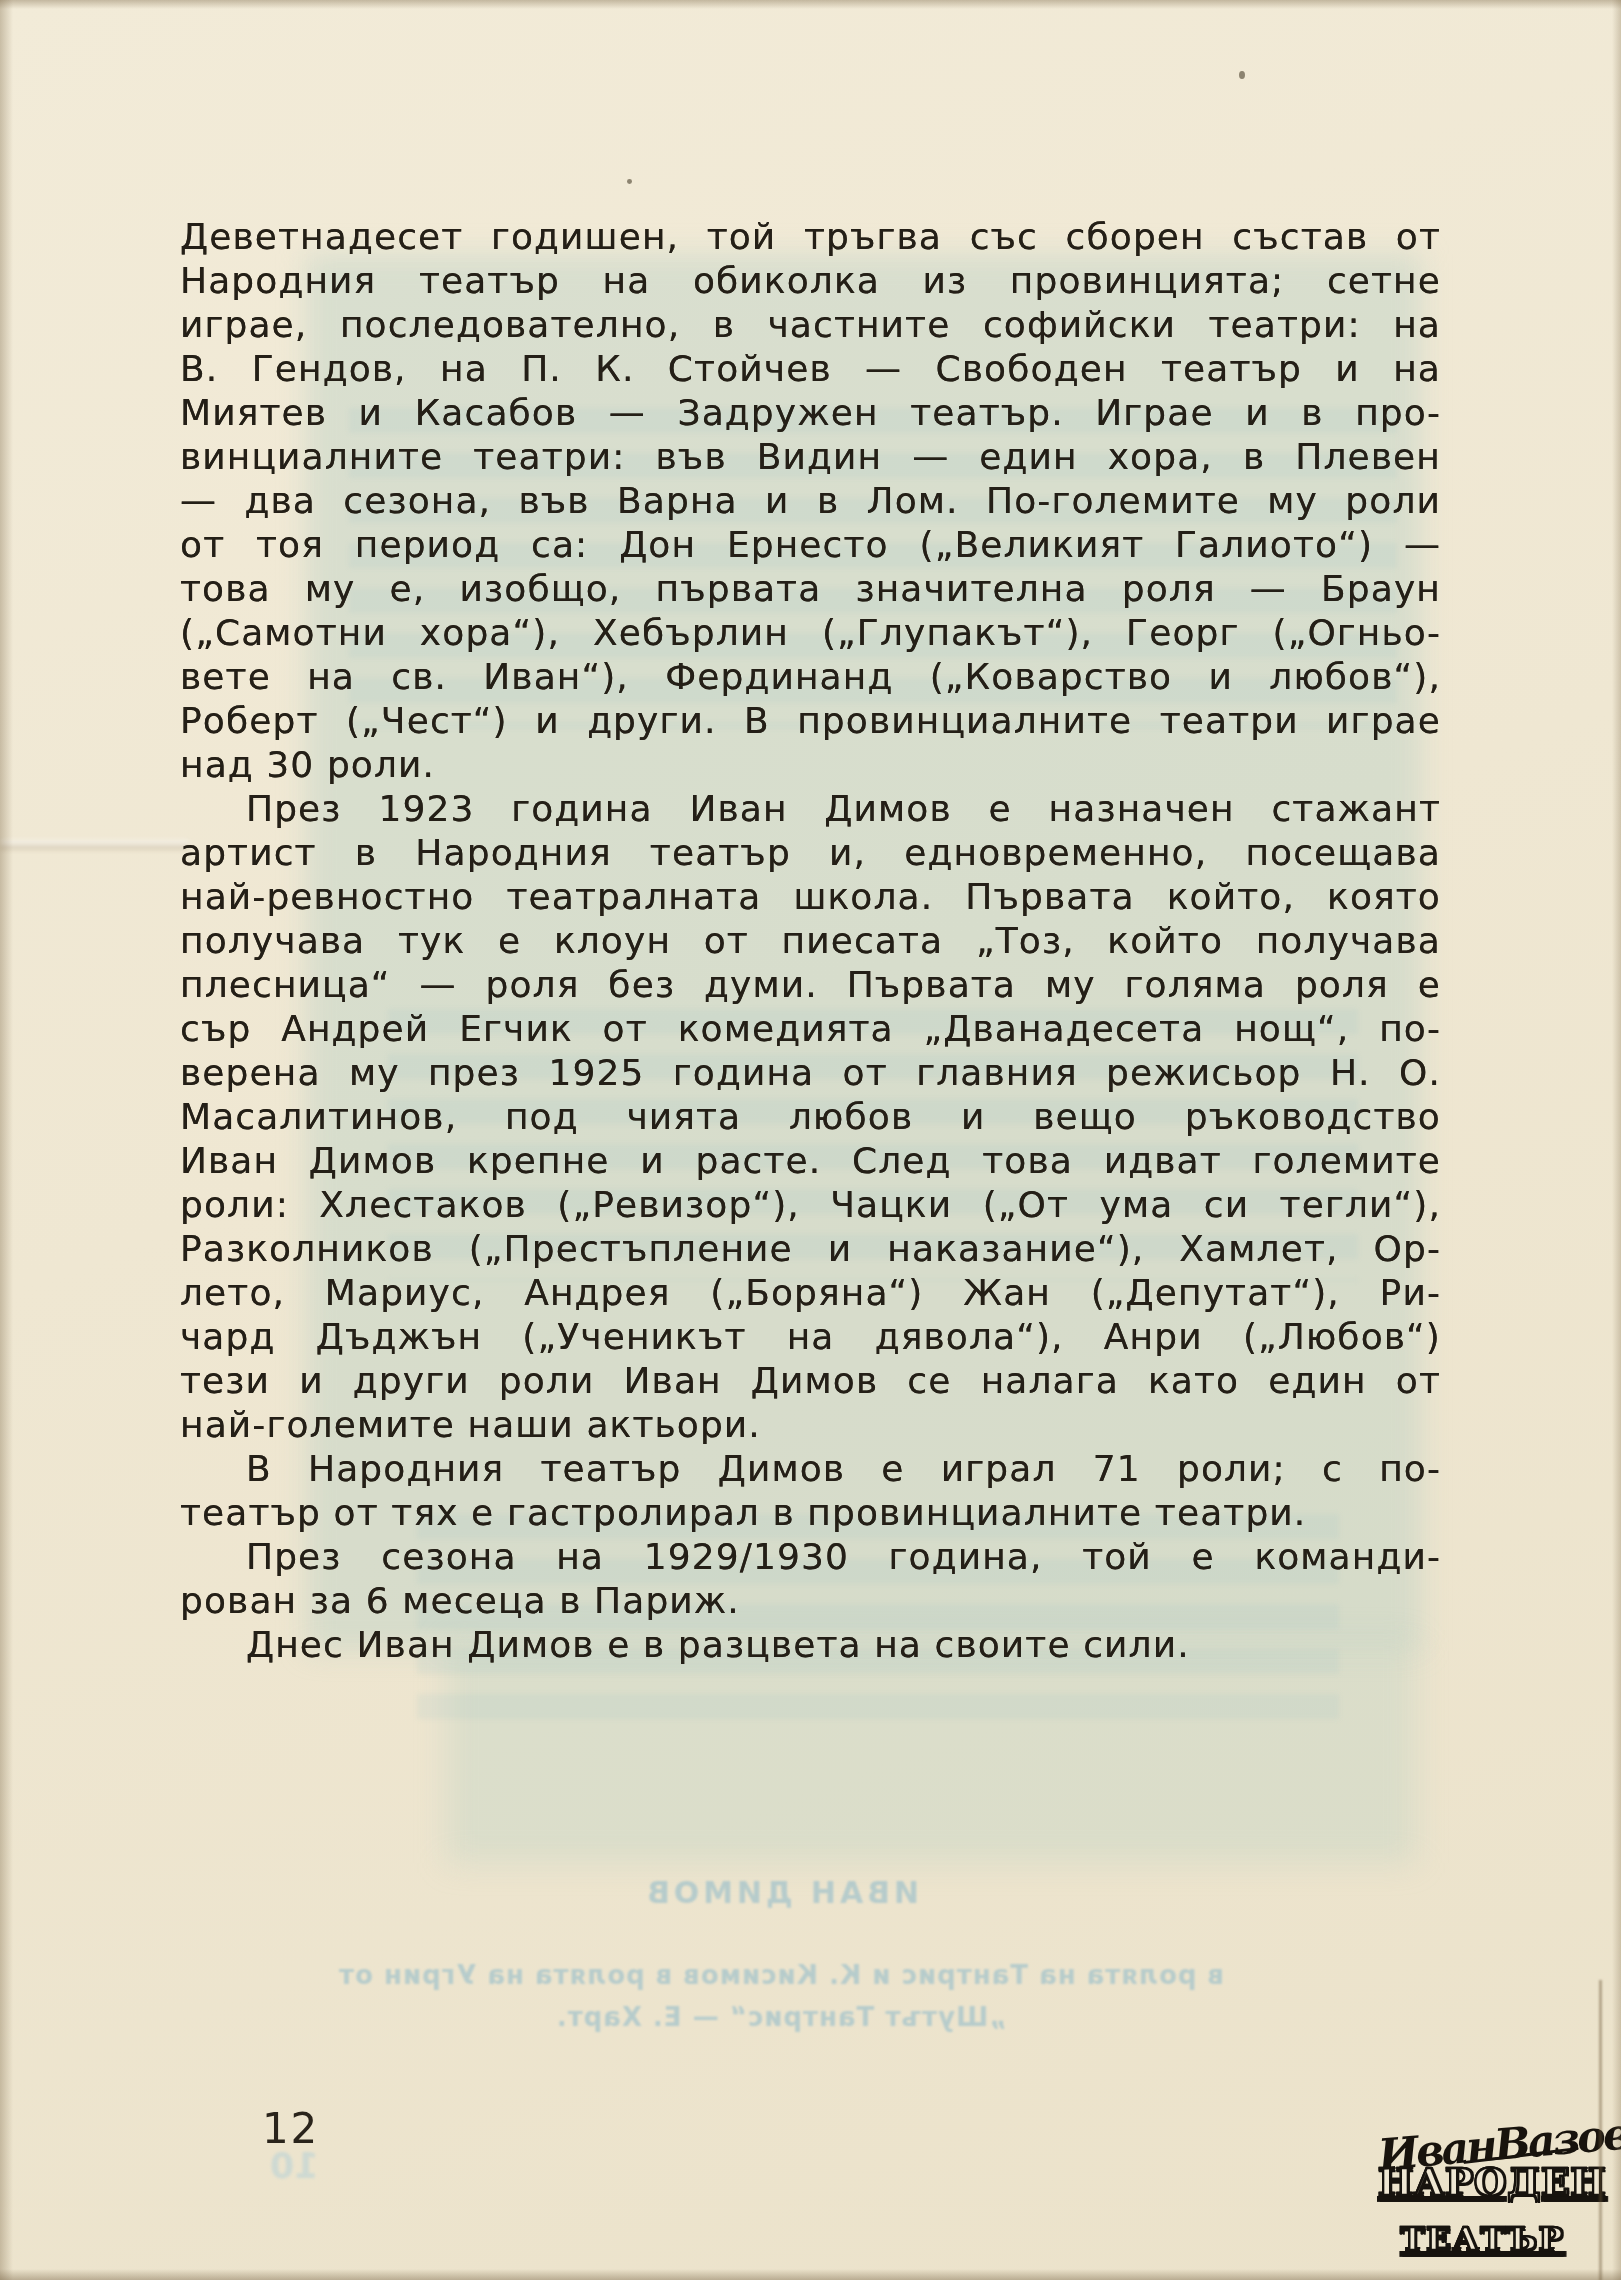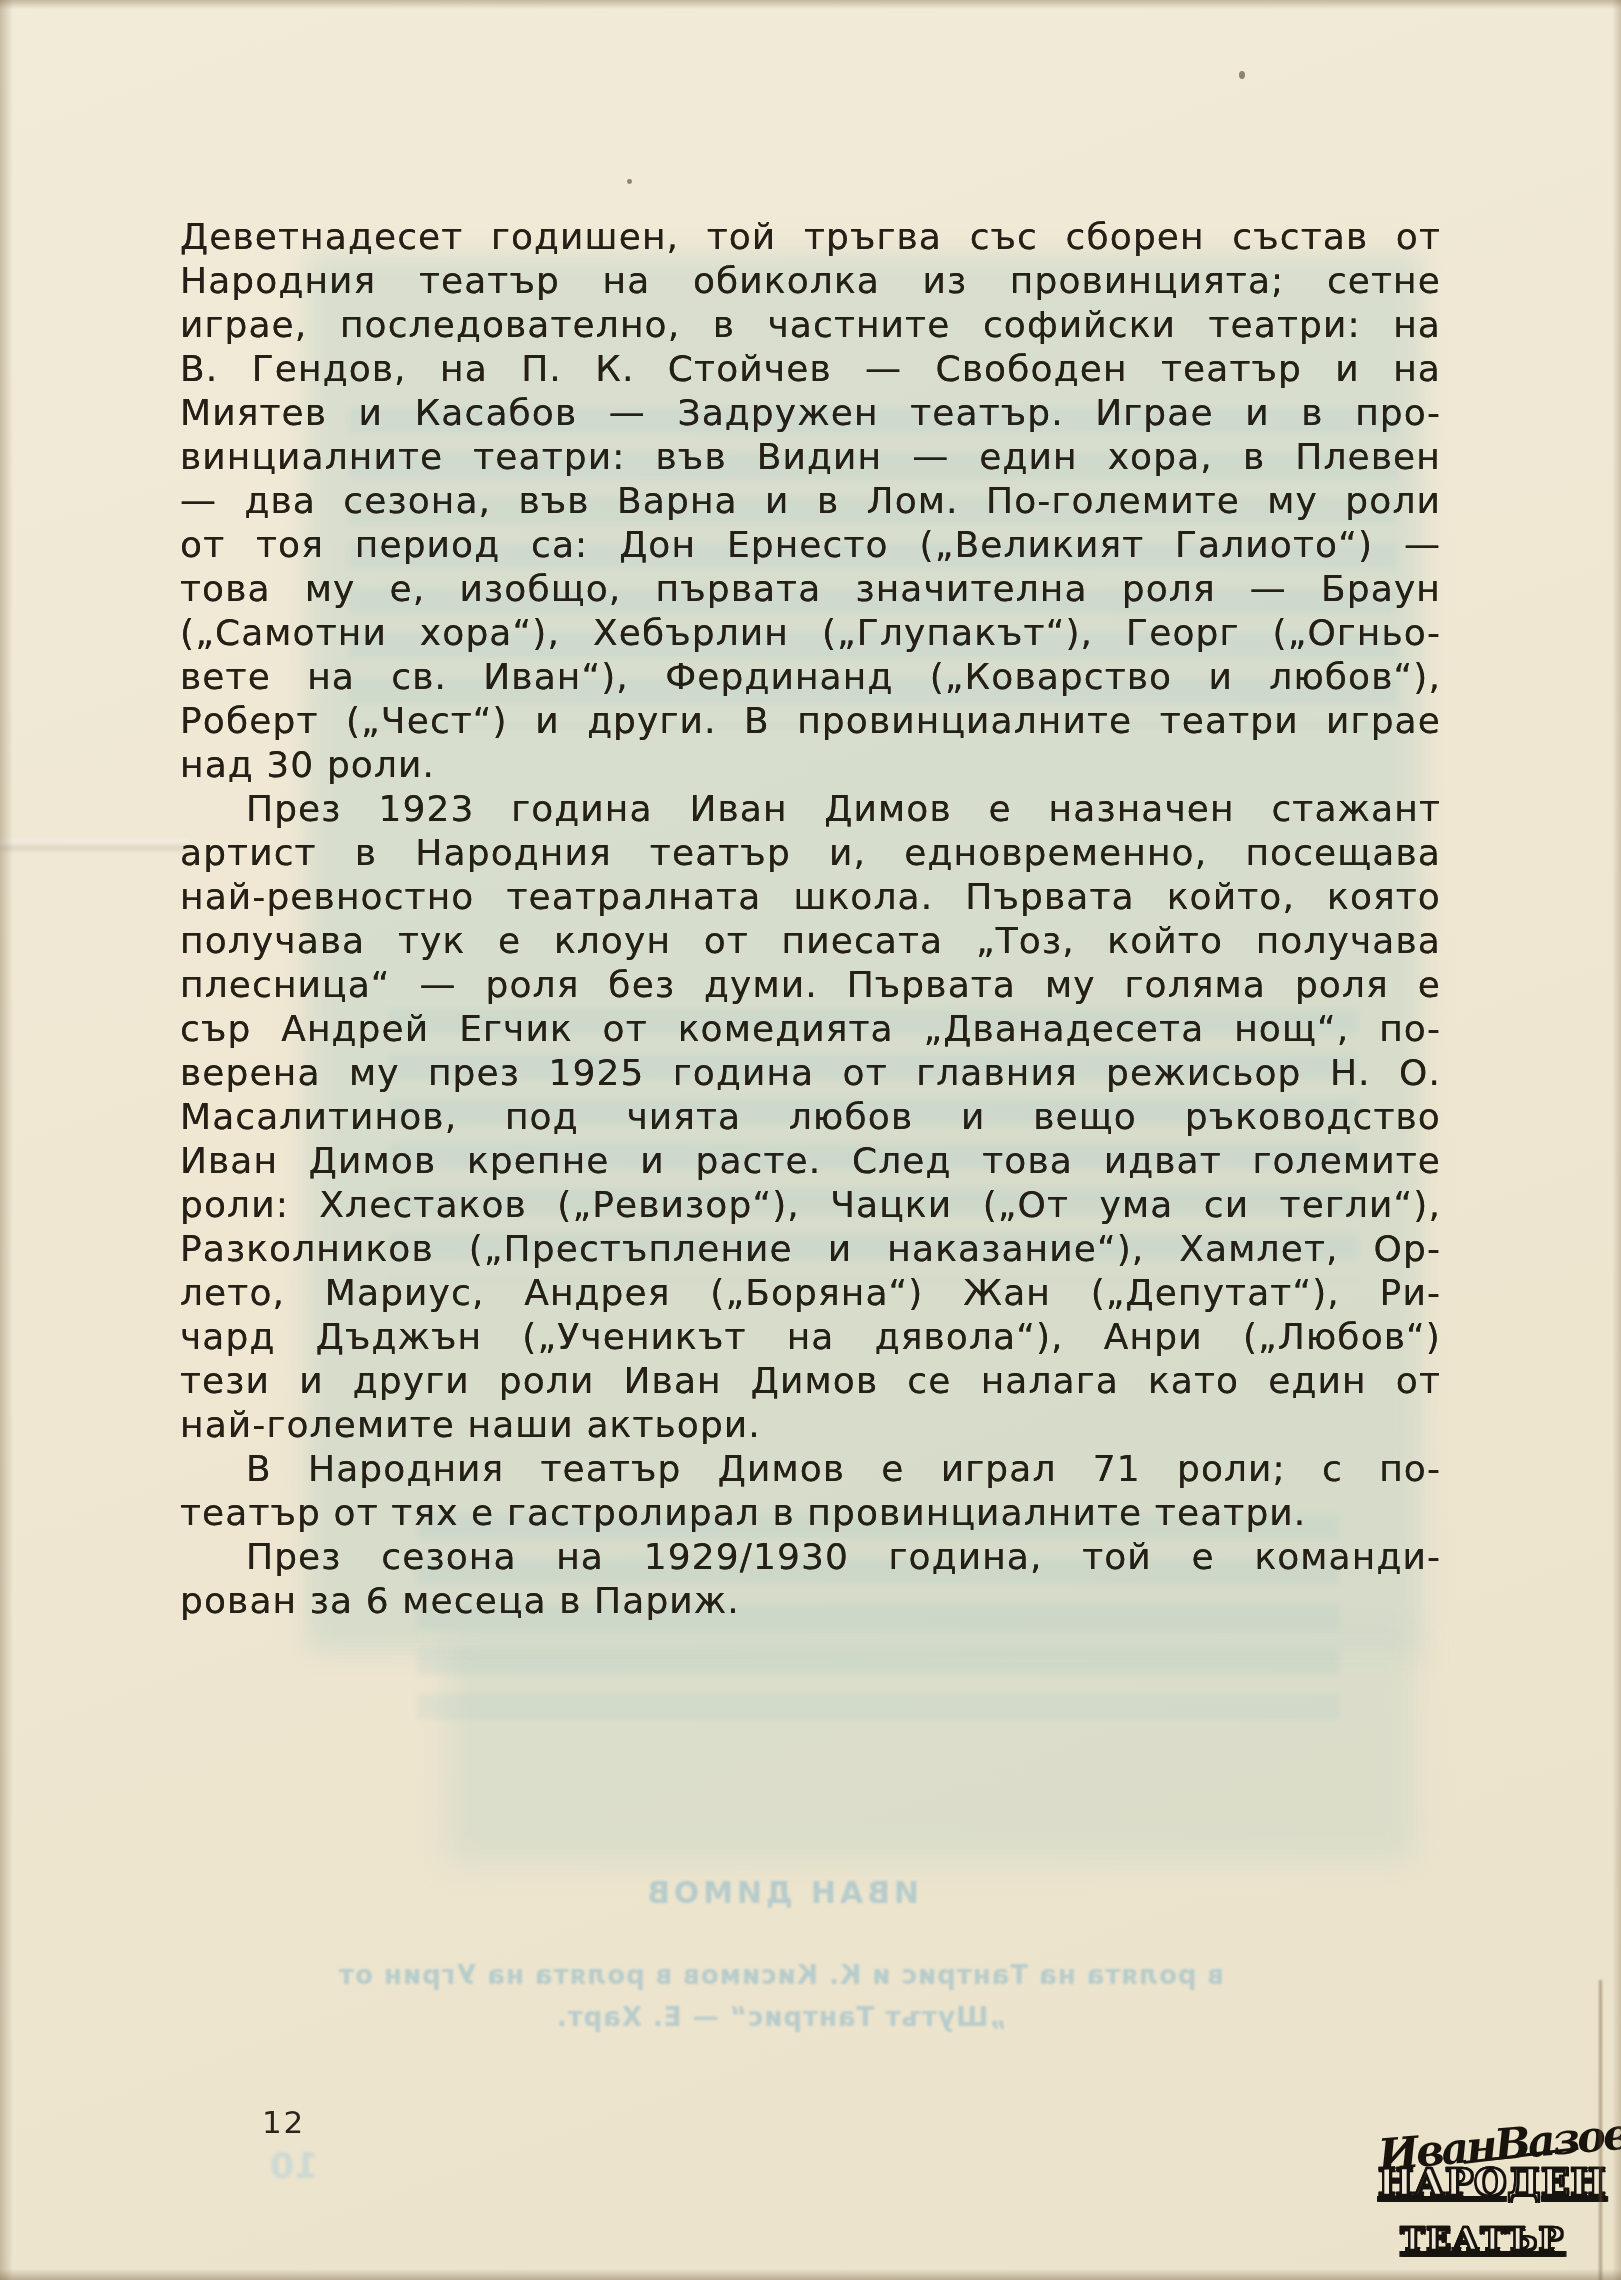--- a/index.html
+++ b/index.html
@@ -39,21 +39,21 @@
   #text-block{
     position:absolute;left:180px;top:215px;width:1261px;
     font-size:36px;line-height:44px;letter-spacing:1.1px;
     color:#241f17;text-shadow:0 0 0.6px rgba(35,28,18,.85);
   }
   .text-line{height:44px;text-align:justify;text-align-last:justify;white-space:nowrap;}
   .text-line.end{text-align-last:left;}
   .text-line.indent{text-indent:66px;}
 
   
-  #page-number{position:absolute;left:262px;top:2104px;font-size:31px;
+  #page-number{position:absolute;left:262px;top:2104px;font-size:42px;
     color:#2a241b;letter-spacing:1.9px;}
   .ghost-pagenum{position:absolute;left:270px;top:2146px;font-size:35px;font-weight:bold;
     color:#b9d2d6;opacity:.6;filter:blur(1.5px);transform:scaleX(-1);}
 
   
   .ghost-caption{position:absolute;left:320px;top:1875px;width:922px;
     transform:scaleX(-1);color:#a9c6cb;opacity:.8;filter:blur(1.3px);
     text-align:center;font-weight:bold;}
   .ghost-caption .g-title{font-size:30px;letter-spacing:3.9px;margin-bottom:50px;}
   .ghost-caption .g-line1{font-size:26px;letter-spacing:1px;}
@@ -114,20 +114,21 @@
       <div class="text-line">роли: Хлестаков („Ревизор“), Чацки („От ума си тегли“),</div>
       <div class="text-line">Разколников („Престъпление и наказание“), Хамлет, Ор-</div>
       <div class="text-line">лето, Мариус, Андрея („Боряна“) Жан („Депутат“), Ри-</div>
       <div class="text-line">чард Дъджън („Ученикът на дявола“), Анри („Любов“)</div>
       <div class="text-line">тези и други роли Иван Димов се налага като един  от</div>
       <div class="text-line end">най-големите наши актьори.</div>
       <div class="text-line indent">В Народния театър Димов е играл 71 роли; с по-</div>
       <div class="text-line end">театър от тях е гастролирал в провинциалните театри.</div>
       <div class="text-line indent">През сезона на 1929/1930 година, той е команди-</div>
       <div class="text-line end">рован за 6 месеца в Париж.</div>
+      <div class="text-line indent end">Днес Иван Димов е в разцвета на своите сили.</div>
     </div>
 
   <div class="ghost-caption">
     <div class="g-title">ИВАН ДИМОВ</div>
     <div class="g-line1">в ролята на Тантрис и К. Кисимов в ролята на Угрин от</div>
     <div class="g-line2">„Шутът Тантрис“ — Е. Харт.</div>
   </div>
 
   <div id="page-number">12</div>
   <div class="ghost-pagenum">10</div>

